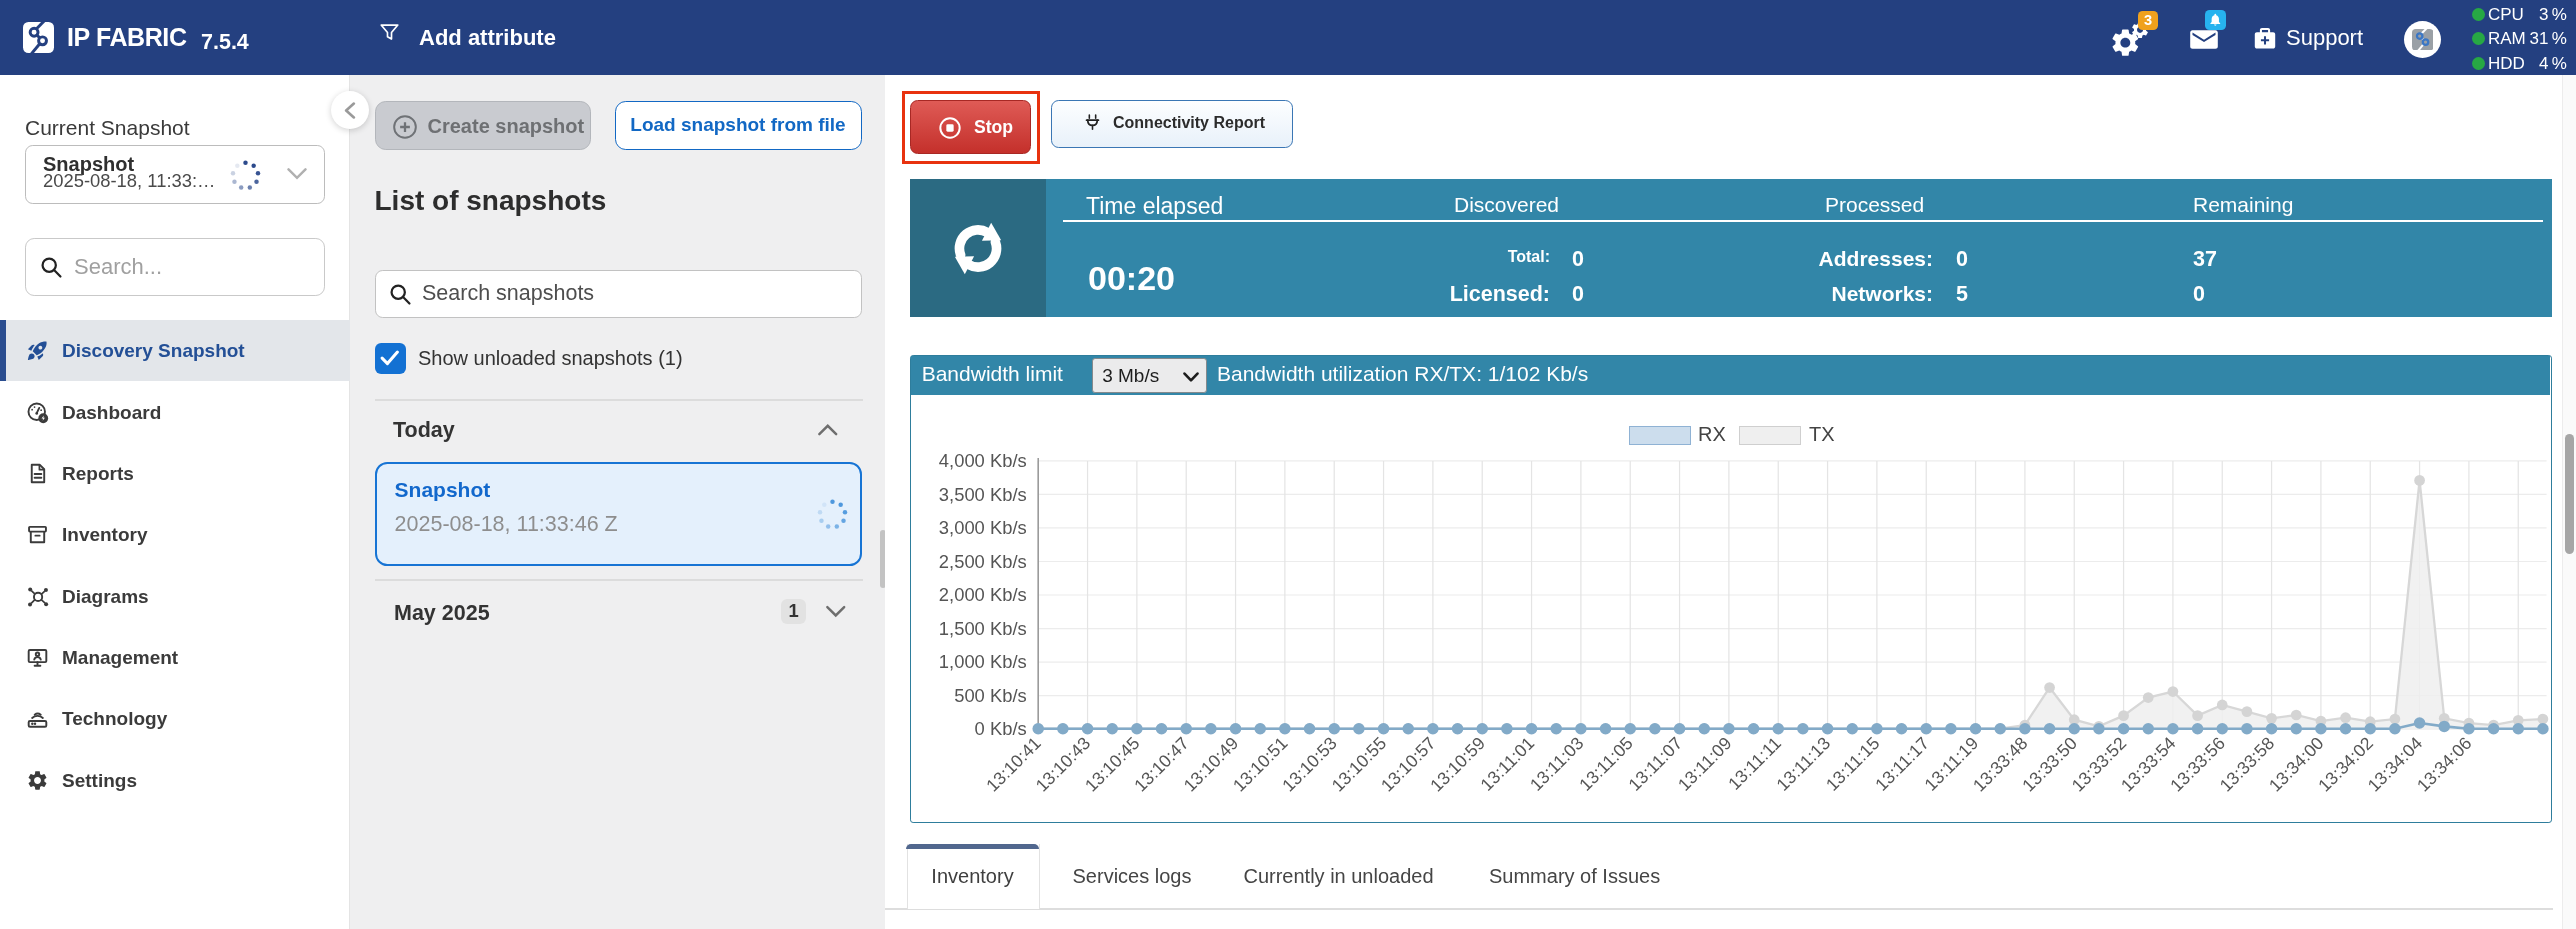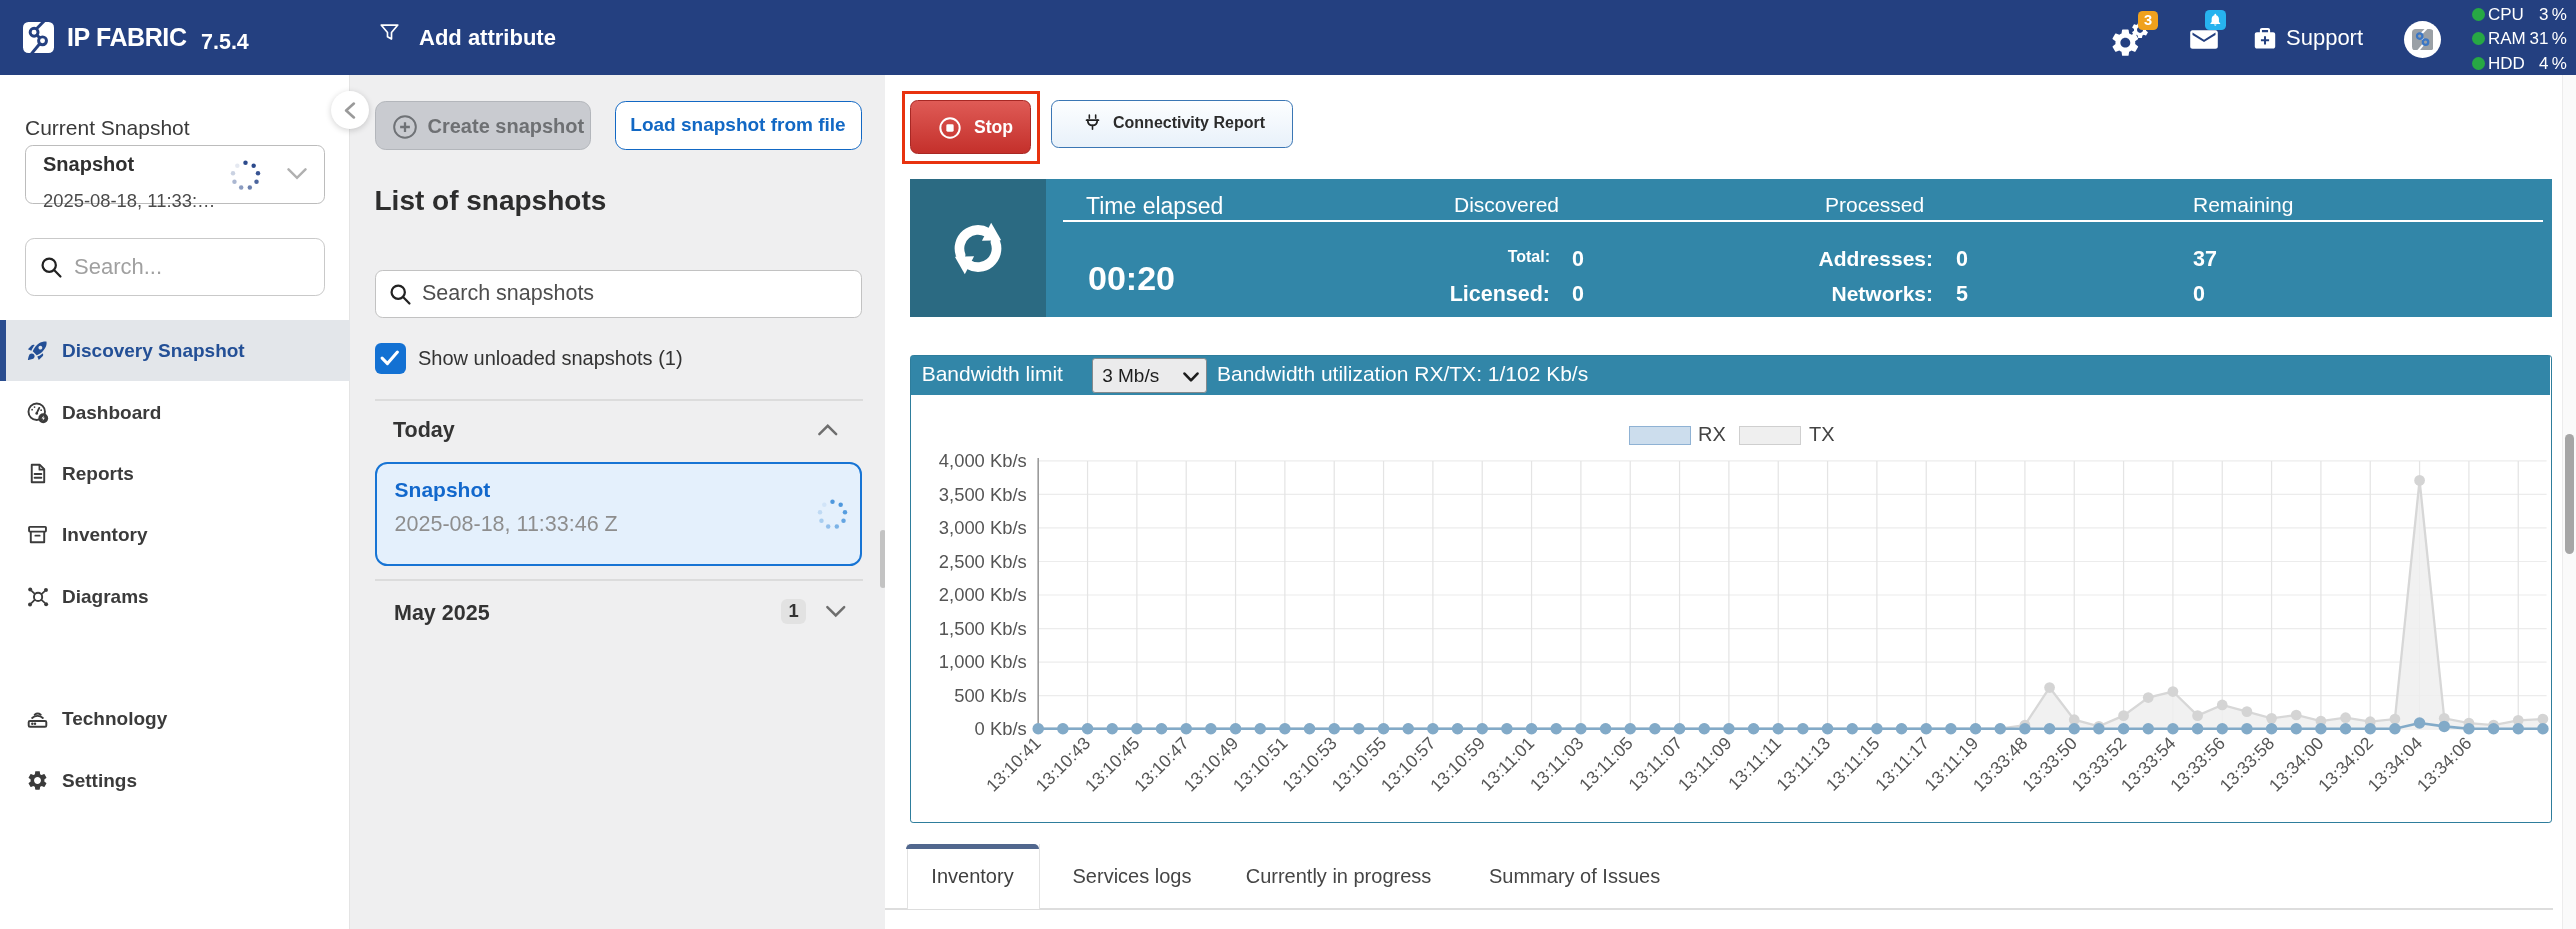--- a/index.html
+++ b/index.html
@@ -88,21 +88,21 @@
     <span style="position:absolute;right:3.1px;top:0;font-size:17px;color:#fff;line-height:20px;">4 %</span>
   </div>
 </div>
 
 </div>
 
 <div id="sidebar">
   <div class="abs" style="left:25px;top:41px;font-size:21px;color:#3a3a3a;">Current Snapshot</div>
   <div class="abs" style="left:25px;top:70px;width:300px;height:59px;border:1.5px solid #bcbcbc;border-radius:7.7px;background:#fff;">
     <div class="abs" style="left:17px;top:7px;font-size:20px;font-weight:bold;color:#2f2f2f;">Snapshot</div>
-    <div class="abs" style="left:17px;top:44px;font-size:18.4px;color:#4a4a4a;">2025-08-18, 11:33:…</div>
+    <div class="abs" style="left:17px;top:24px;font-size:18.4px;color:#4a4a4a;">2025-08-18, 11:33:…</div>
     <svg class="abs" style="left:203px;top:12.7px;" width="33" height="33" viewBox="0 0 42.8 42.8">
         <circle cx="21.4" cy="4.9" r="2.9" fill="#2c4a8c" fill-opacity="1"></circle>
         <circle cx="32.0" cy="8.8" r="2.9" fill="#2c4a8c" fill-opacity="1"></circle>
         <circle cx="37.6" cy="18.5" r="2.9" fill="#2c4a8c" fill-opacity="0.95"></circle>
         <circle cx="35.7" cy="29.6" r="2.9" fill="#2c4a8c" fill-opacity="0.85"></circle>
         <circle cx="27.0" cy="36.9" r="2.9" fill="#2c4a8c" fill-opacity="0.7"></circle>
         <circle cx="15.8" cy="36.9" r="2.9" fill="#2c4a8c" fill-opacity="0.55"></circle>
         <circle cx="7.1" cy="29.6" r="2.9" fill="#2c4a8c" fill-opacity="0.4"></circle>
         <circle cx="5.2" cy="18.5" r="2.9" fill="#2c4a8c" fill-opacity="0.25"></circle>
         <circle cx="10.8" cy="8.8" r="2.9" fill="#2c4a8c" fill-opacity="0.12"></circle>
@@ -156,20 +156,29 @@
 <div class="navitem" style="top:491px;">
   <svg class="ico" viewBox="0 0 24 24" fill="none" stroke="#3b3b3b" stroke-width="2">
     <circle cx="12.6" cy="12.4" r="4.3"></circle>
     <path d="M9.4 9.5 L5.6 5.9 M15.9 9.7 L19.6 6.3 M15.9 15.3 L19.9 18.9 M9.3 15.2 L5.4 19.2" stroke-width="1.8"></path>
     <circle cx="4.4" cy="4.8" r="2.1" fill="#3b3b3b" stroke="none"></circle>
     <circle cx="20.8" cy="5.2" r="2.1" fill="#3b3b3b" stroke="none"></circle>
     <circle cx="21" cy="20" r="2.1" fill="#3b3b3b" stroke="none"></circle>
     <circle cx="4.2" cy="20.4" r="2.1" fill="#3b3b3b" stroke="none"></circle>
   </svg>
   <div class="lbl">Diagrams</div>
+</div>
+<div class="navitem" style="top:552px;">
+  <svg class="ico" viewBox="0 0 24 24" fill="none" stroke="#3b3b3b" stroke-width="2" stroke-linejoin="round">
+    <rect x="2.8" y="4.2" width="18.4" height="12.6" rx="1.2"></rect>
+    <path d="M9 20.6 H15 M12 17 V20.4" stroke-linecap="round"></path>
+    <circle cx="12" cy="8.6" r="1.8"></circle>
+    <path d="M8.6 14.2 c0.4-1.8 1.8-2.6 3.4-2.6 s3 0.8 3.4 2.6" stroke-linecap="round"></path>
+  </svg>
+  <div class="lbl">Management</div>
 </div>
 <div class="navitem" style="top:613px;">
   <svg class="ico" viewBox="0 0 24 24" fill="none" stroke="#3b3b3b" stroke-width="2" stroke-linecap="round" stroke-linejoin="round">
     <rect x="2.8" y="14.6" width="18.4" height="6" rx="1.4"></rect>
     <path d="M6.4 11.4 c3.2-2.8 8-2.8 11.2 0"></path>
     <path d="M9 8 c2-1.6 4.4-1.6 6.4 0" stroke-width="1.9"></path>
     <path d="M6.6 17.6 h0.01 M9.4 17.6 h0.01" stroke-width="2.6"></path>
   </svg>
   <div class="lbl">Technology</div>
 </div>
@@ -526,21 +535,21 @@
 <circle cx="3285.0" cy="951.56" r="7.5" fill="#82aac8"></circle>
 <circle cx="3317.2" cy="951.56" r="7.5" fill="#82aac8"></circle>
 </svg>
 
 <div class="abs" style="left:0px;top:833px;width:1668px;height:1.5px;background:#dddddd;"></div>
 <div class="abs" style="left:21.5px;top:769px;width:133px;height:65px;background:#fff;border-left:1.5px solid #e2e2e2;border-right:1.5px solid #e2e2e2;">
   <div class="abs" style="left:-1.5px;top:0;width:133px;height:5.4px;background:#51678e;border-radius:5.4px 5.4px 0 0;"></div>
   <div class="abs" style="left:0;top:0;width:130px;height:65px;text-align:center;line-height:65px;font-size:20px;color:#3f3f3f;">Inventory</div>
 </div>
 <div class="abs" style="left:178px;top:769px;width:138px;height:65px;text-align:center;line-height:65px;font-size:20px;color:#454545;white-space:nowrap;">Services logs</div>
-<div class="abs" style="left:354px;top:769px;width:199px;height:65px;text-align:center;line-height:65px;font-size:20px;color:#454545;white-space:nowrap;">Currently in progress</div>
+<div class="abs" style="left:354px;top:769px;width:199px;height:65px;text-align:center;line-height:65px;font-size:20px;color:#454545;white-space:nowrap;">Currently in unloaded</div>
 <div class="abs" style="left:604px;top:769px;width:169px;height:65px;text-align:center;line-height:65px;font-size:20px;color:#454545;white-space:nowrap;">Summary of Issues</div>
 
 </div>
 
 <div id="vscroll">
   <div class="abs" style="left:2.3px;top:359px;width:9.2px;height:120px;background:#a6a6a6;border-radius:4.6px;"></div>
 </div>
 
 
 </body></html>

